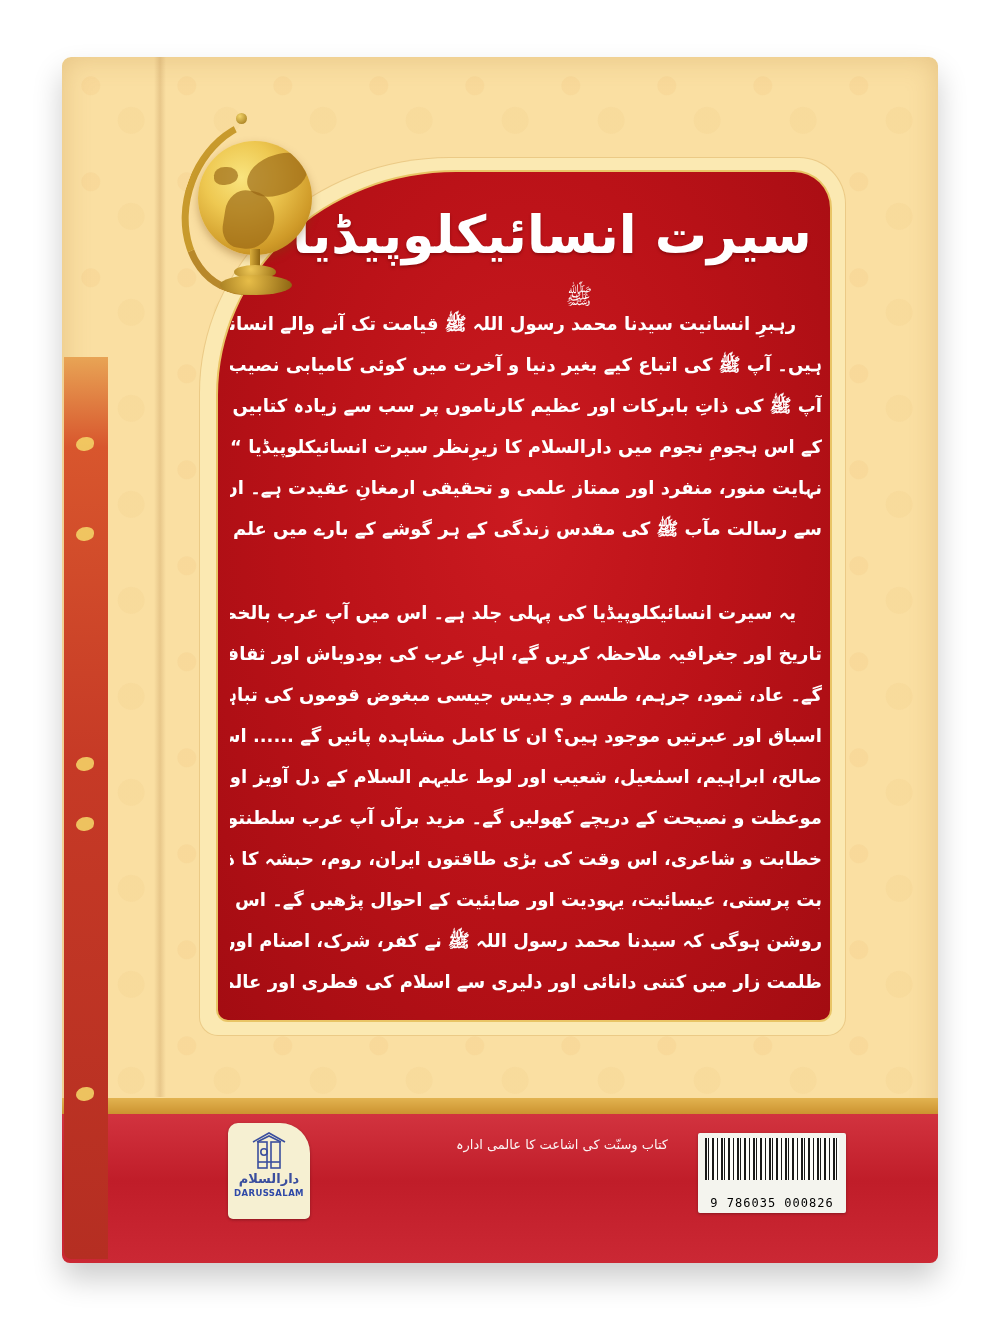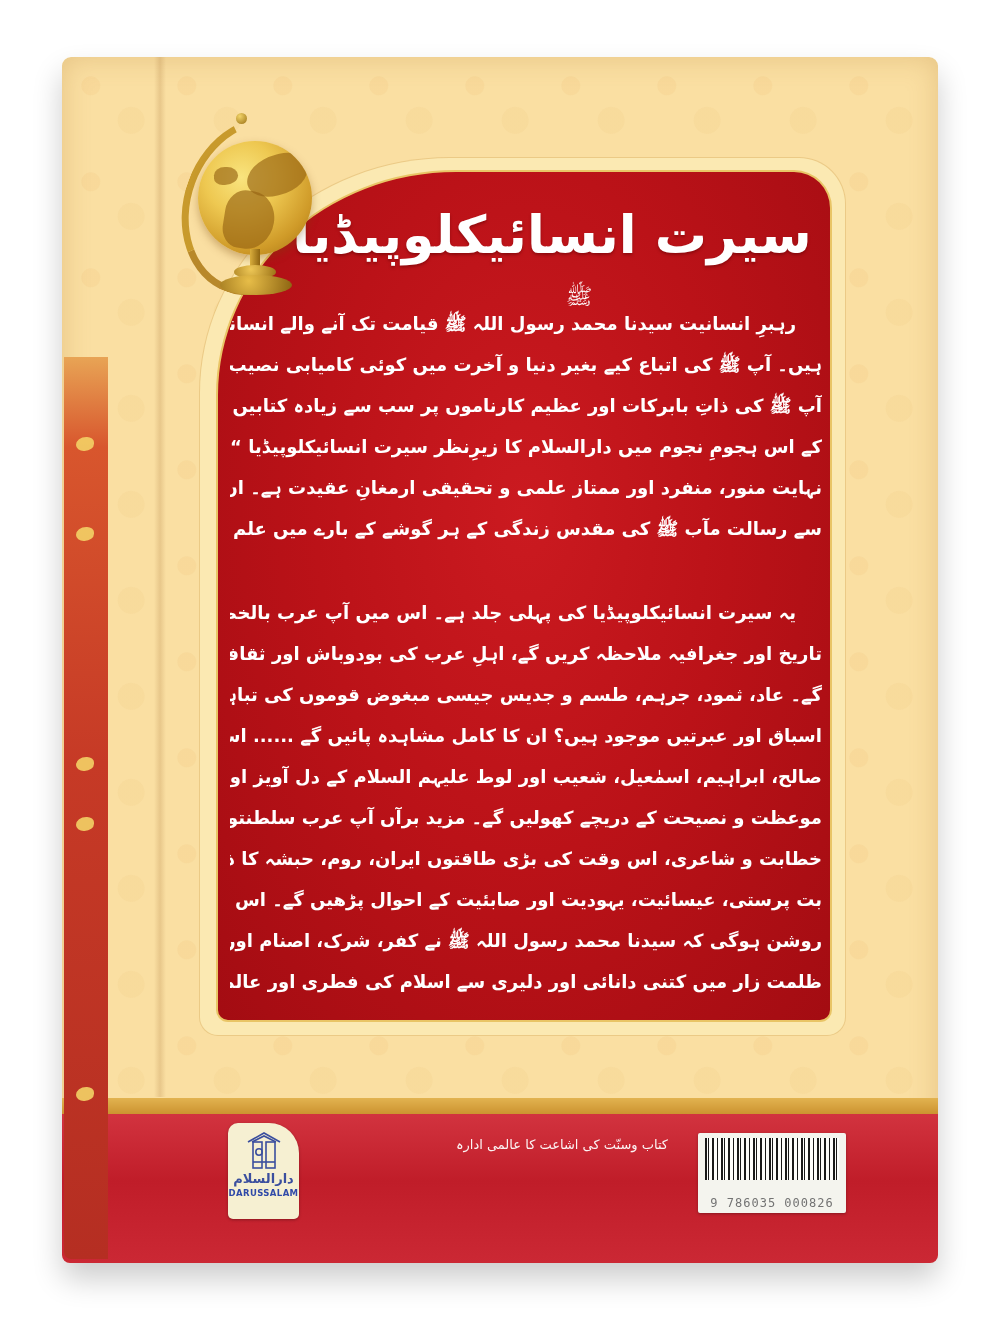--- a/index.html
+++ b/index.html
@@ -61,41 +61,41 @@
   .globe .base1{position:absolute;left:62px;top:168px;width:42px;height:14px;border-radius:50%;
                 background:radial-gradient(circle at 40% 30%,#eec756,#9a7014);}
   .globe .base2{position:absolute;left:48px;top:178px;width:72px;height:20px;border-radius:50%;
                 background:radial-gradient(circle at 40% 30%,#e7bd48,#8a6210);}
   
   .gold-strip{position:absolute;left:0;right:0;top:1041px;height:16px;z-index:2;
               background:linear-gradient(180deg,#e2b350,#cc9330);}
   .red-band{position:absolute;left:0;right:0;top:1057px;height:149px;z-index:2;
             background:linear-gradient(180deg,#d2333f 0%,#c01d29 45%,#cb2834 100%);
             border-radius:0 0 8px 8px;}
-  .logo{position:absolute;left:166px;top:1066px;width:71px;height:96px;z-index:4;
+  .logo{position:absolute;left:166px;top:1066px;width:82px;height:96px;z-index:4;
         background:#f6f0d2;border-radius:10px 30px 5px 5px;
         display:flex;flex-direction:column;align-items:center;justify-content:flex-start;
         box-shadow:0 1px 3px rgba(0,0,0,.3);}
   .logo svg{margin-top:7px;}
   .logo .ar{color:#3b4f9e;font-size:13px;font-weight:bold;direction:rtl;line-height:14px;}
   .logo .en{color:#2f49a8;font-size:8.5px;font-weight:bold;letter-spacing:.4px;margin-top:2px;}
   .wordmark-block{position:absolute;left:350px;top:1074px;width:300px;z-index:4;text-align:center;
                   color:#ffffff;direction:rtl;}
   .wordmark{font-size:40px;font-weight:bold;line-height:48px;text-shadow:0 2px 3px rgba(90,0,0,.5);}
   .tagline{font-size:13px;margin-top:6px;opacity:.95;text-align:center;}
   .barcode{position:absolute;left:636px;top:1076px;width:148px;height:80px;z-index:4;
            background:#f4f4ee;border-radius:2px;display:flex;flex-direction:column;
            padding:5px 7px 3px;box-sizing:border-box;box-shadow:0 1px 3px rgba(0,0,0,.3);}
   .bars{flex:1;background-color:#fdfdfb;
         background-image:repeating-linear-gradient(90deg,
           #191919 0px,#191919 2px, transparent 2px, transparent 3px,
           #191919 3px,#191919 4px, transparent 4px, transparent 7px,
           #191919 7px,#191919 9px, transparent 9px, transparent 12px,
           #191919 12px,#191919 13px, transparent 13px, transparent 16px);}
-  .digits{font-family:"DejaVu Sans Mono",monospace;font-size:12px;color:#737373;
+  .digits{font-family:"DejaVu Sans Mono",monospace;font-size:12px;color:#000000;
           text-align:center;letter-spacing:1px;margin-top:16px;}
 </style>
 </head>
 <body>
 
 <div class="page">
   <div class="book">
 
     <div class="hinge"></div>
 

